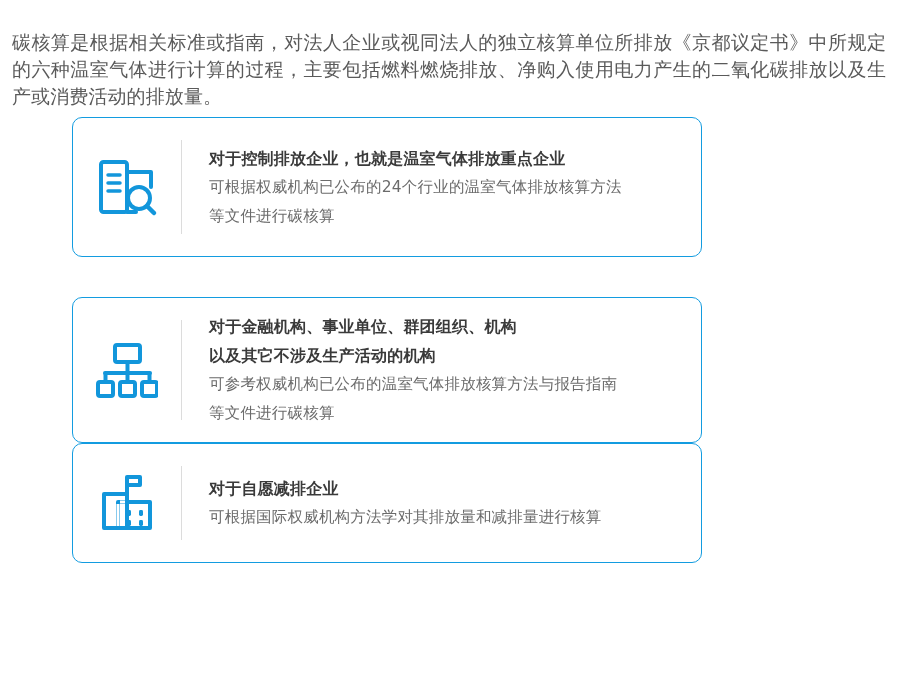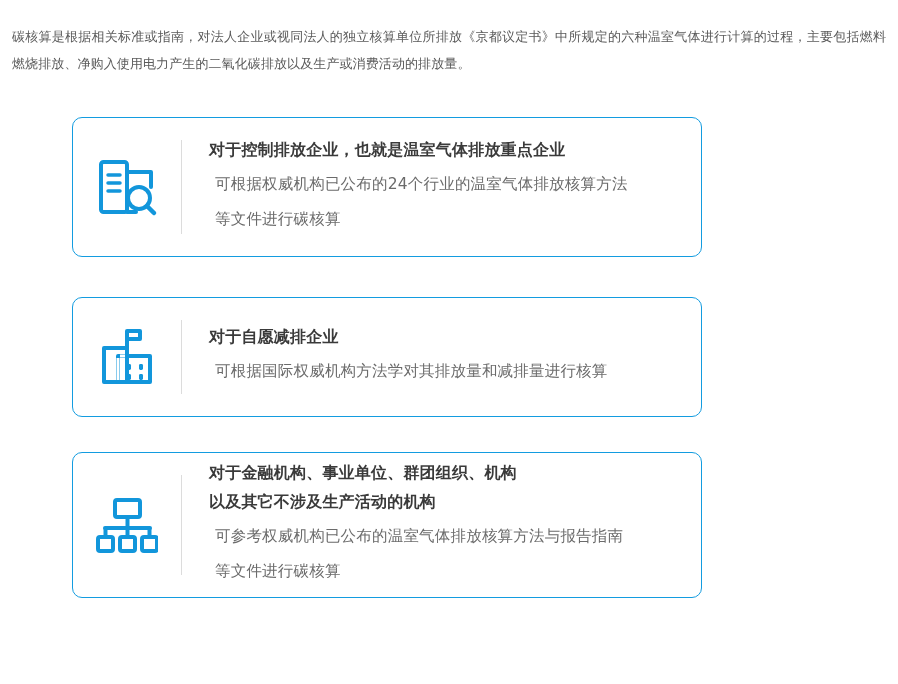--- a/index.html
+++ b/index.html
@@ -15,21 +15,21 @@
     overflow: hidden;
     position: relative;
   }
 
   
   .intro {
     position: absolute;
     left: 12px;
     top: 10px;
     width: 874px;
-    font-size: 13px;
+    font-size: 19px;
     line-height: 27px;
     color: #5a5a5a;
     letter-spacing: 0.1px;
     text-align: justify;
     text-justify: inter-ideograph;
   }
 
   
   .cards {
     position: absolute;
@@ -84,21 +84,21 @@
     line-height: 29px;
     letter-spacing: 0.2px;
     margin: 0;
   }
   .card-line {
     font-size: 15.5px;
     font-weight: normal;
     color: #6b6b6b;
     line-height: 29px;
     letter-spacing: 0.2px;
-    margin: 6px;
+    margin: 0;
   }
 </style>
 </head>
 <body>
 
 <p class="intro">碳核算是根据相关标准或指南，对法人企业或视同法人的独立核算单位所排放《京都议定书》中所规定的六种温室气体进行计算的过程，主要包括燃料燃烧排放、净购入使用电力产生的二氧化碳排放以及生产或消费活动的排放量。</p>
 
 <div class="cards">
 
   <div class="card card--1">
@@ -120,47 +120,20 @@
       </svg>
     </div>
     <div class="card-divider"></div>
     <div class="card-body">
       <p class="card-title">对于控制排放企业，也就是温室气体排放重点企业</p>
       <p class="card-line">可根据权威机构已公布的24个行业的温室气体排放核算方法</p>
       <p class="card-line">等文件进行碳核算</p>
     </div>
   </div>
 
-  <div class="card card--2">
-    <div class="card-icon">
-      <svg width="62" height="62" viewBox="0 0 62 62" fill="none" aria-hidden="true">
-
-        <path d="M31 5 H44 V13 H31" stroke="#1296db" stroke-width="4" stroke-linejoin="round"></path>
-        <line x1="31" y1="5" x2="31" y2="22" stroke="#1296db" stroke-width="4" stroke-linecap="round"></line>
-
-        <path d="M8 22 H31 V56 H8 Z" stroke="#1296db" stroke-width="4" stroke-linejoin="round"></path>
-
-        <path d="M22 30 H54 V56 H22 Z" stroke="#1296db" stroke-width="4" stroke-linejoin="round"></path>
-
-        <line x1="22" y1="32" x2="22" y2="54" stroke="#ffffff" stroke-width="3"></line>
-        <line x1="24" y1="30" x2="29" y2="30" stroke="#ffffff" stroke-width="3"></line>
-
-        <rect x="31" y="38" width="4" height="6" rx="1.4" fill="#1296db"></rect>
-        <rect x="43" y="38" width="4" height="6" rx="1.4" fill="#1296db"></rect>
-        <rect x="31" y="48" width="4" height="6" rx="1.4" fill="#1296db"></rect>
-        <rect x="43" y="48" width="4" height="6" rx="1.4" fill="#1296db"></rect>
-      </svg>
-    </div>
-    <div class="card-divider"></div>
-    <div class="card-body">
-      <p class="card-title">对于自愿减排企业</p>
-      <p class="card-line">可根据国际权威机构方法学对其排放量和减排量进行核算</p>
-    </div>
-  </div>
-
   <div class="card card--3">
     <div class="card-icon">
       <svg width="62" height="62" viewBox="0 0 62 62" fill="none" aria-hidden="true">
 
         <rect x="19" y="6" width="25" height="17" rx="2" stroke="#1296db" stroke-width="4"></rect>
 
         <line x1="31.5" y1="23" x2="31.5" y2="34" stroke="#1296db" stroke-width="4"></line>
 
         <line x1="9" y1="34" x2="54" y2="34" stroke="#1296db" stroke-width="4" stroke-linecap="round"></line>
 
@@ -175,13 +148,40 @@
     </div>
     <div class="card-divider"></div>
     <div class="card-body">
       <p class="card-title">对于金融机构、事业单位、群团组织、机构</p>
       <p class="card-title">以及其它不涉及生产活动的机构</p>
       <p class="card-line">可参考权威机构已公布的温室气体排放核算方法与报告指南</p>
       <p class="card-line">等文件进行碳核算</p>
     </div>
   </div>
 
+  <div class="card card--2">
+    <div class="card-icon">
+      <svg width="62" height="62" viewBox="0 0 62 62" fill="none" aria-hidden="true">
+
+        <path d="M31 5 H44 V13 H31" stroke="#1296db" stroke-width="4" stroke-linejoin="round"></path>
+        <line x1="31" y1="5" x2="31" y2="22" stroke="#1296db" stroke-width="4" stroke-linecap="round"></line>
+
+        <path d="M8 22 H31 V56 H8 Z" stroke="#1296db" stroke-width="4" stroke-linejoin="round"></path>
+
+        <path d="M22 30 H54 V56 H22 Z" stroke="#1296db" stroke-width="4" stroke-linejoin="round"></path>
+
+        <line x1="22" y1="32" x2="22" y2="54" stroke="#ffffff" stroke-width="3"></line>
+        <line x1="24" y1="30" x2="29" y2="30" stroke="#ffffff" stroke-width="3"></line>
+
+        <rect x="31" y="38" width="4" height="6" rx="1.4" fill="#1296db"></rect>
+        <rect x="43" y="38" width="4" height="6" rx="1.4" fill="#1296db"></rect>
+        <rect x="31" y="48" width="4" height="6" rx="1.4" fill="#1296db"></rect>
+        <rect x="43" y="48" width="4" height="6" rx="1.4" fill="#1296db"></rect>
+      </svg>
+    </div>
+    <div class="card-divider"></div>
+    <div class="card-body">
+      <p class="card-title">对于自愿减排企业</p>
+      <p class="card-line">可根据国际权威机构方法学对其排放量和减排量进行核算</p>
+    </div>
+  </div>
+
 </div>
 
 </body></html>

